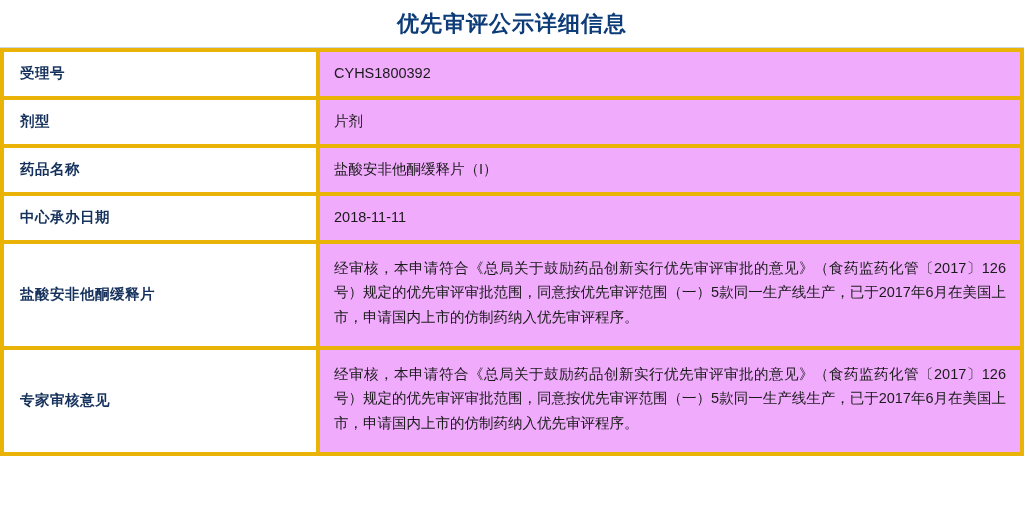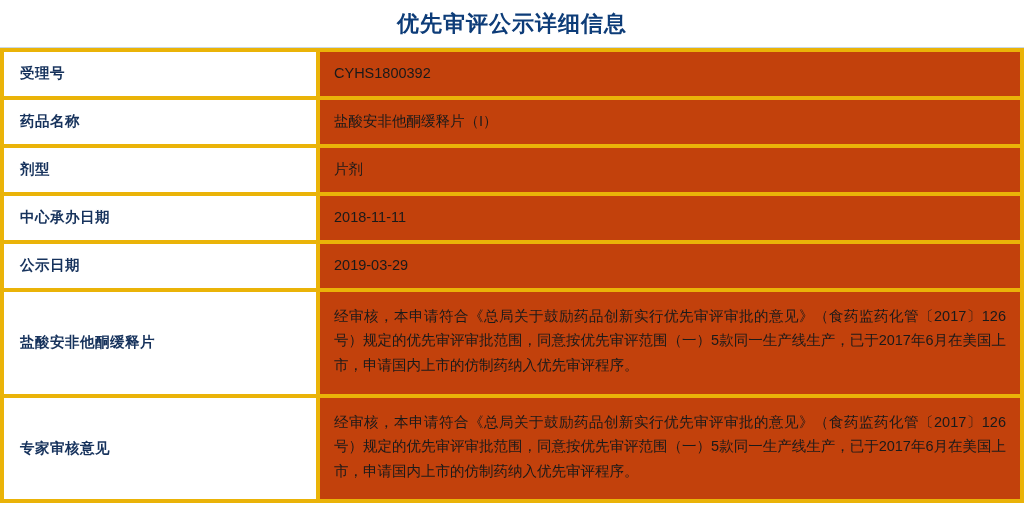--- a/index.html
+++ b/index.html
@@ -48,21 +48,21 @@
   }
   table.detail td.label {
     width: 280px;
     background: #ffffff;
     font-weight: bold;
     color: #16325c;
     padding: 10px 16px;
     letter-spacing: 0.5px;
   }
   table.detail td.value {
-    background: #c2410c;
+    background: #f0abfc;
     color: #1a1a1a;
     padding: 10px 14px;
     line-height: 1.65;
   }
   table.detail tr.r-short td.label,
   table.detail tr.r-short td.value {
     height: 21px;
   }
   table.detail tr.r-long td.value {
     padding-top: 12px;
@@ -83,34 +83,30 @@
     <span class="title">优先审评公示详细信息</span>
   </div>
 
   <table class="detail">
     <tbody>
       <tr class="r-short">
         <td class="label">受理号</td>
         <td class="value">CYHS1800392</td>
       </tr>
       <tr class="r-short">
+        <td class="label">剂型</td>
+        <td class="value">片剂</td>
+      </tr>
+      <tr class="r-short">
         <td class="label">药品名称</td>
         <td class="value">盐酸安非他酮缓释片（I）</td>
       </tr>
       <tr class="r-short">
-        <td class="label">剂型</td>
-        <td class="value">片剂</td>
-      </tr>
-      <tr class="r-short">
         <td class="label">中心承办日期</td>
         <td class="value">2018-11-11</td>
-      </tr>
-      <tr class="r-short">
-        <td class="label">公示日期</td>
-        <td class="value">2019-03-29</td>
       </tr>
       <tr class="r-long">
         <td class="label">盐酸安非他酮缓释片</td>
         <td class="value">
           <span class="para">经审核，本申请符合《总局关于鼓励药品创新实行优先审评审批的意见》（食药监药化管〔2017〕126号）规定的优先审评审批范围，同意按优先审评范围（一）5款同一生产线生产，已于2017年6月在美国上市，申请国内上市的仿制药纳入优先审评程序。</span>
         </td>
       </tr>
       <tr class="r-long">
         <td class="label">专家审核意见</td>
         <td class="value">

